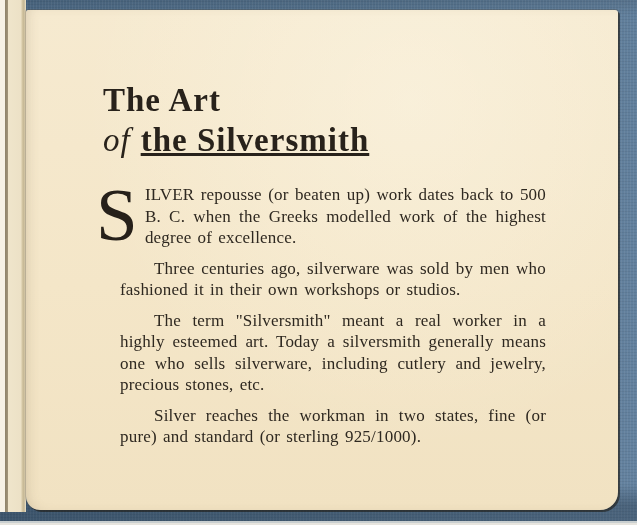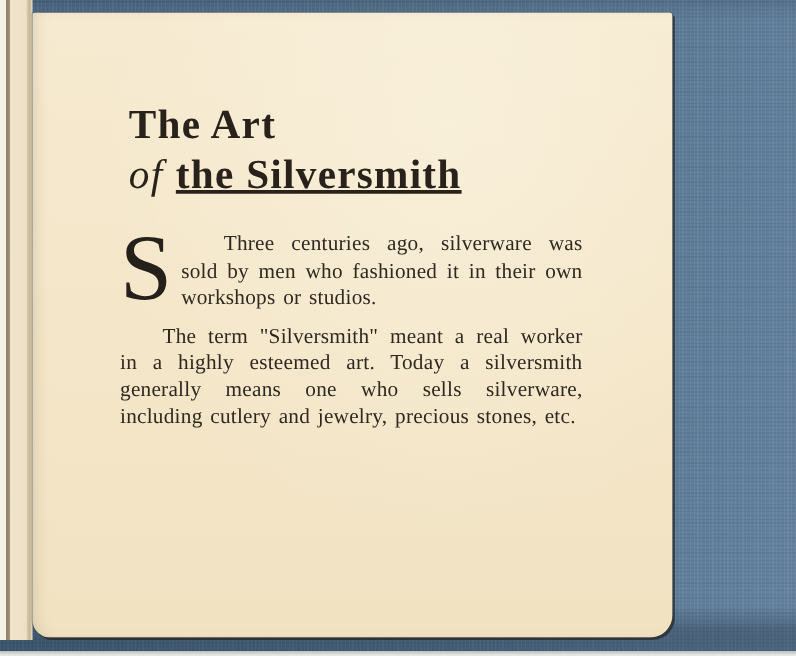--- a/index.html
+++ b/index.html
@@ -31,21 +31,21 @@
     position:absolute;left:0;top:0;width:26px;height:512px;
     background:linear-gradient(to right,
       #f7f2e6 0px, #f7f2e6 5px,
       #8e8269 5px, #a2957a 8px,
       #efe5cb 8px, #ece1c6 21px,
       #d6c8a6 22px, #c4b693 24px,
       #efe5cb 26px);
   }
   
   .page{
-    position:absolute;left:26px;top:10px;width:512px;height:500px;
+    position:absolute;left:26px;top:10px;width:592px;height:500px;
     border-radius:2px 3px 18px 14px;
     background:
       radial-gradient(ellipse at 65% 18%, rgba(255,252,240,0.35), rgba(0,0,0,0) 60%),
       linear-gradient(180deg, #f6ead0 0%, #f4e6c8 55%, #f1e2c2 100%);
     box-shadow:
       2px 2px 0 rgba(30,28,24,0.60),
       0 0 0 1px rgba(75,66,50,0.28),
       inset 7px 0 14px -8px rgba(120,100,70,0.30);
     color:#2e2820;
   }
@@ -59,21 +59,21 @@
   .title em{font-style:italic;font-weight:normal;}
   .title .t-rest{margin-left:10px;text-decoration:underline;}
   
   .body-text{
     margin:24px 72px 0 70px;
     font-size:17px;line-height:21.5px;
     letter-spacing:0.2px;word-spacing:0.10em;
     text-align:justify;
   }
   .para{margin:0;}
-  .para + .para{margin-top:9px;}
+  .para + .para{margin-top:9px;margin-left:24px;}
   .para.indent{text-indent:34px;}
   .dropcap{
     float:left;
     font-size:75px;line-height:55px;font-weight:normal;
     margin:3px 7px 0 0;
     color:#26201a;
   }
 </style>
 </head>
 <body>
@@ -87,22 +87,23 @@
 
   <div class="page">
 
     <h1 class="title">
       <span class="t-line">The Art</span>
       <span class="t-line"><em>of</em><span class="t-rest">the Silversmith</span></span>
     </h1>
 
     <div class="body-text">
 
-      <p class="para"><span class="dropcap">S</span></p>
+      <p class="para"><span class="dropcap">S</span><span>ILVER repousse (or beaten up) work dates back to 500 B. C. when the Greeks modelled work of the highest degree of excellence.</span></p>
 
       <p class="para indent">Three centuries ago, silverware was sold by men who fashioned it in their own workshops or studios.</p>
 
       <p class="para indent">The term "Silversmith" meant a real worker in a highly esteemed art.  Today a silversmith generally means one who sells silverware, including cutlery and jewelry, precious stones, etc.</p>
 
+      <p class="para indent">Silver reaches the workman in two states, fine (or pure) and standard (or sterling 925/1000).</p>
 
     </div>
   </div>
 </div>
 
 </body></html>

